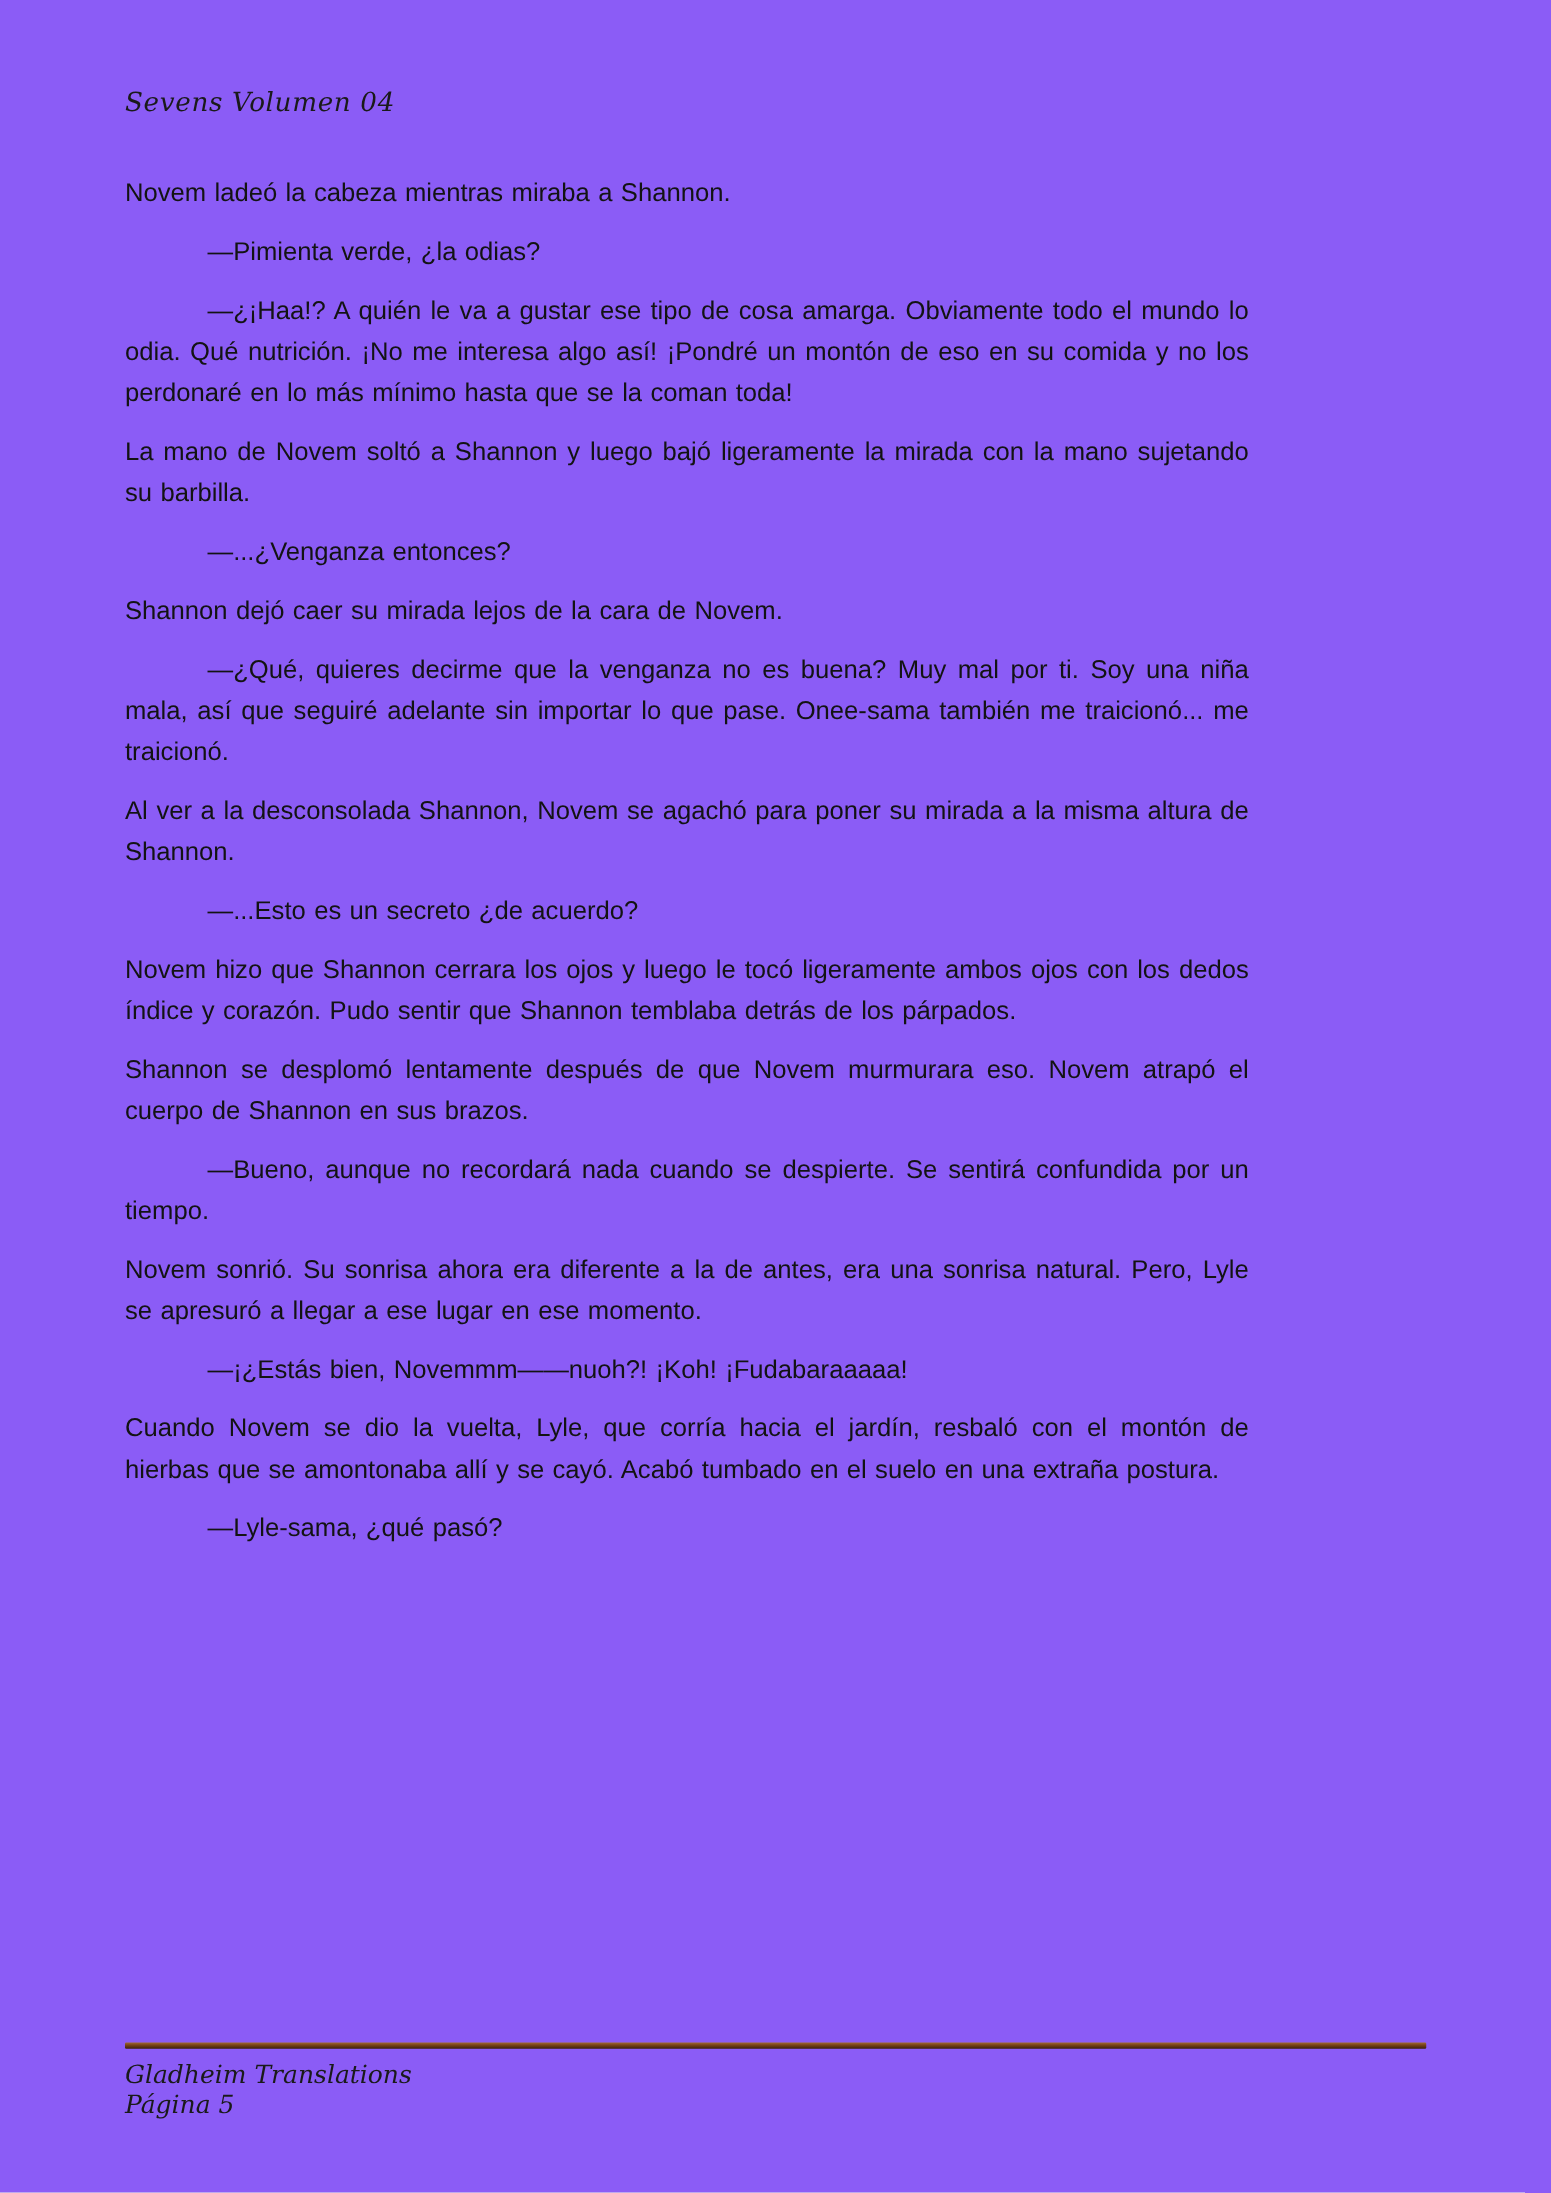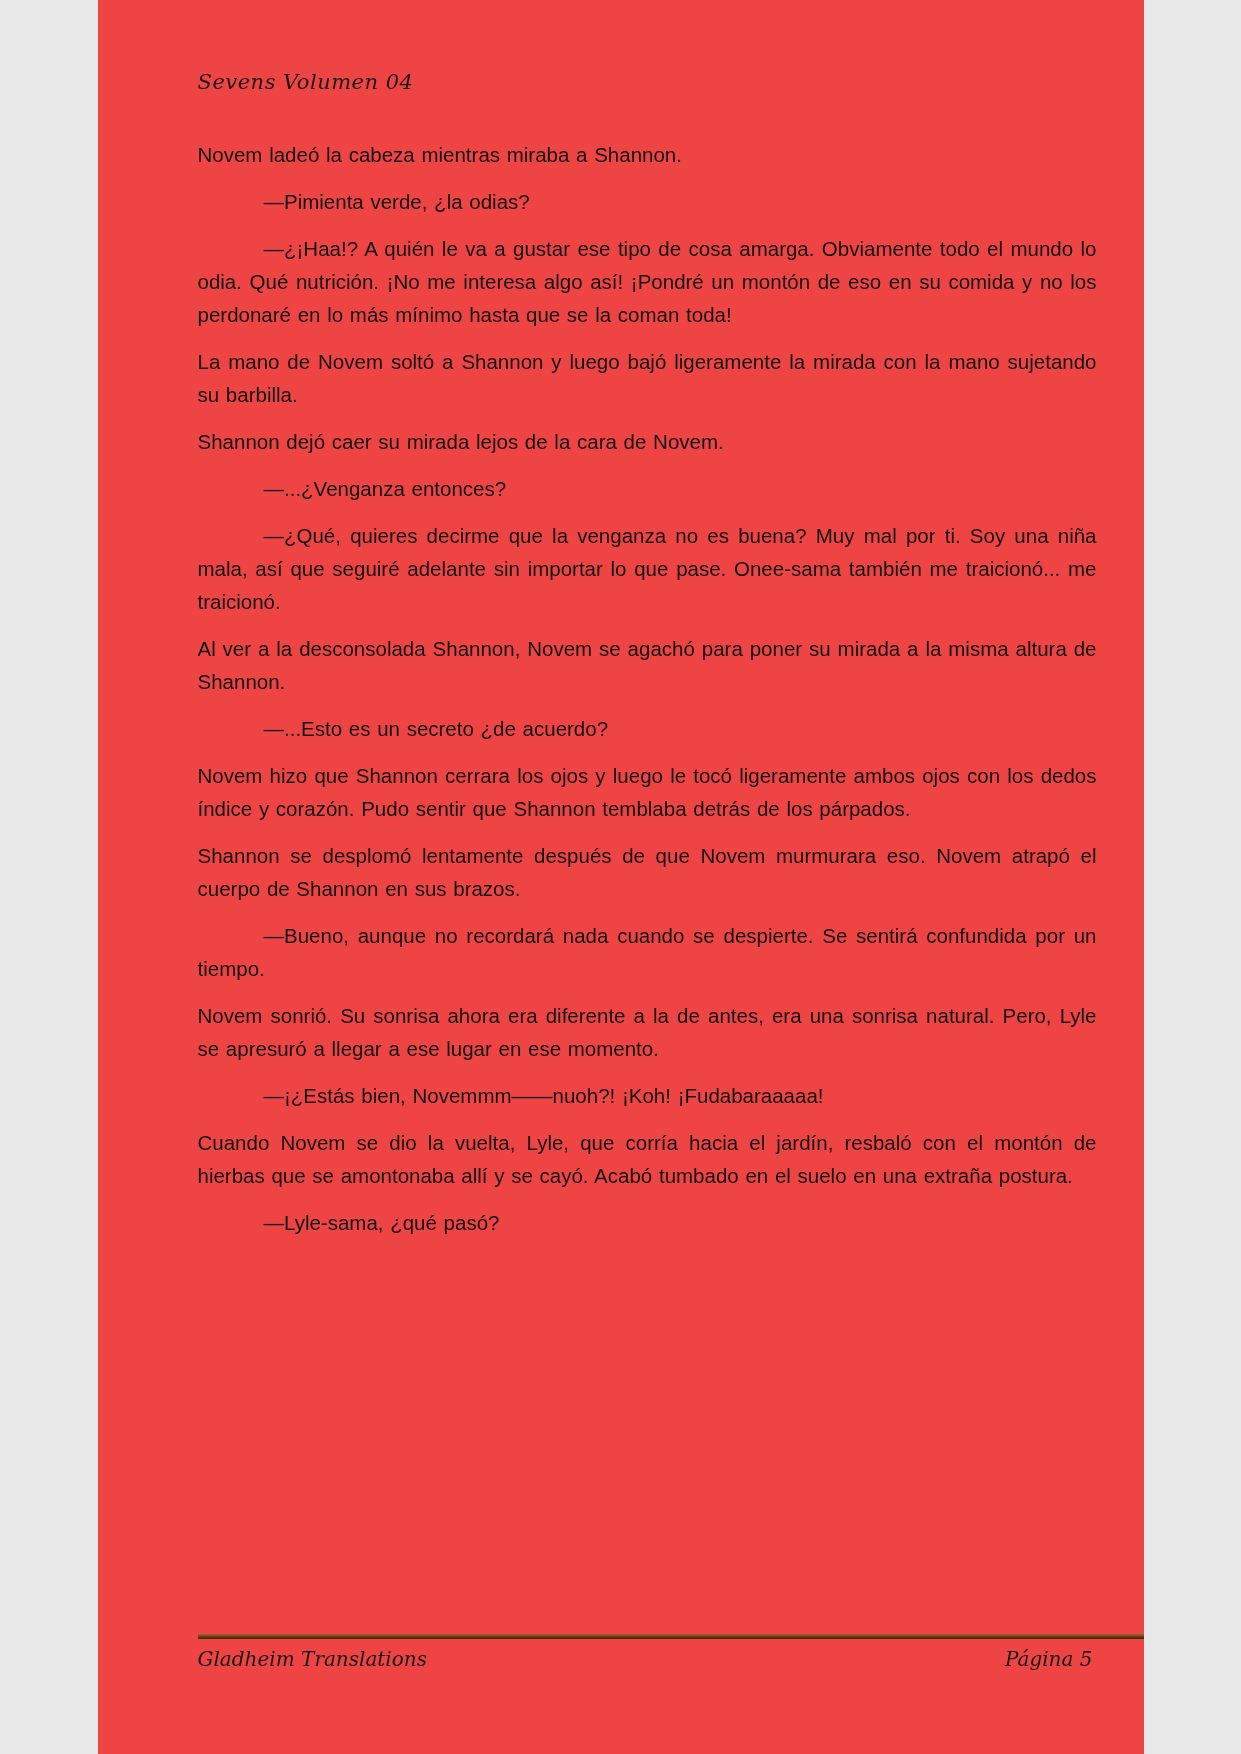--- a/index.html
+++ b/index.html
@@ -1,22 +1,22 @@
 <!DOCTYPE html>
 <html><head>
 <meta charset="utf-8">
 <style>
   * { margin: 0; padding: 0; box-sizing: border-box; }
   html, body { background: #e8e8e8; }
   .page {
     position: relative;
-    width: 1046px;
+    width: 1241px;
     height: 1754px;
     margin: 0 auto;
-    background: #ef4444;
+    background: #8b5cf6;
     font-family: "Liberation Sans", sans-serif;
     color: #131313;
     overflow: hidden;
   }
   .doc-header {
     position: absolute;
     top: 70px;
     left: 100px;
     width: 1041px;
     font-family: "DejaVu Serif", serif;
@@ -54,42 +54,43 @@
     margin-bottom: 8px;
   }
   .footer-row {
     display: flex;
     justify-content: space-between;
     align-items: baseline;
     font-family: "DejaVu Serif", serif;
     font-style: italic;
     font-size: 20px;
     color: #1a1a1a;
+    flex-direction: column;
   }
   .footer-right {
     padding-right: 146px;
     text-align: right;
   }
 </style>
 </head>
 <body>
 
 <div class="page">
 
   <div class="doc-header">
     <span>Sevens Volumen 04</span>
   </div>
 
   <div class="doc-body">
     <p class="para narration">Novem ladeó la cabeza mientras miraba a Shannon.</p>
     <p class="para dialogue">—Pimienta verde, ¿la odias?</p>
     <p class="para dialogue">—¿¡Haa!? A quién le va a gustar ese tipo de cosa amarga. Obviamente todo el mundo lo odia. Qué nutrición. ¡No me interesa algo así! ¡Pondré un montón de eso en su comida y no los perdonaré en lo más mínimo hasta que se la coman toda!</p>
     <p class="para narration">La mano de Novem soltó a Shannon y luego bajó ligeramente la mirada con la mano sujetando su barbilla.</p>
+    <p class="para dialogue">—...¿Venganza entonces?</p>
     <p class="para narration">Shannon dejó caer su mirada lejos de la cara de Novem.</p>
-    <p class="para dialogue">—...¿Venganza entonces?</p>
     <p class="para dialogue">—¿Qué, quieres decirme que la venganza no es buena? Muy mal por ti. Soy una niña mala, así que seguiré adelante sin importar lo que pase. Onee-sama también me traicionó... me traicionó.</p>
     <p class="para narration">Al ver a la desconsolada Shannon, Novem se agachó para poner su mirada a la misma altura de Shannon.</p>
     <p class="para dialogue">—...Esto es un secreto ¿de acuerdo?</p>
     <p class="para narration">Novem hizo que Shannon cerrara los ojos y luego le tocó ligeramente ambos ojos con los dedos índice y corazón. Pudo sentir que Shannon temblaba detrás de los párpados.</p>
     <p class="para narration">Shannon se desplomó lentamente después de que Novem murmurara eso. Novem atrapó el cuerpo de Shannon en sus brazos.</p>
     <p class="para dialogue">—Bueno, aunque no recordará nada cuando se despierte. Se sentirá confundida por un tiempo.</p>
     <p class="para narration">Novem sonrió. Su sonrisa ahora era diferente a la de antes, era una sonrisa natural. Pero, Lyle se apresuró a llegar a ese lugar en ese momento.</p>
     <p class="para dialogue">—¡¿Estás bien, Novemmm——nuoh?! ¡Koh! ¡Fudabaraaaaa!</p>
     <p class="para narration">Cuando Novem se dio la vuelta, Lyle, que corría hacia el jardín, resbaló con el montón de hierbas que se amontonaba allí y se cayó. Acabó tumbado en el suelo en una extraña postura.</p>
     <p class="para dialogue">—Lyle-sama, ¿qué pasó?</p>

